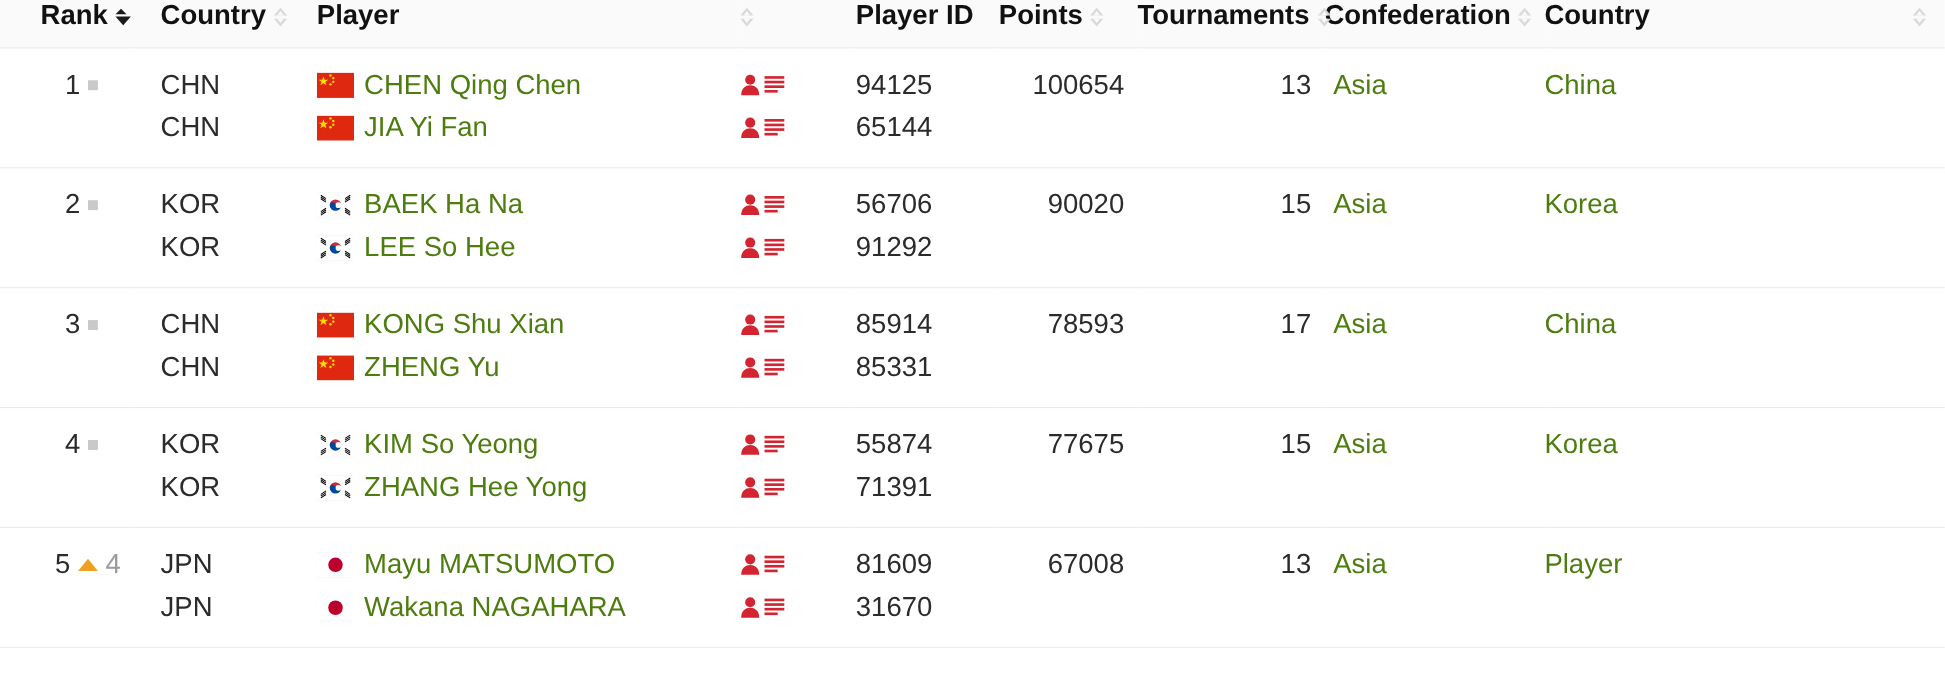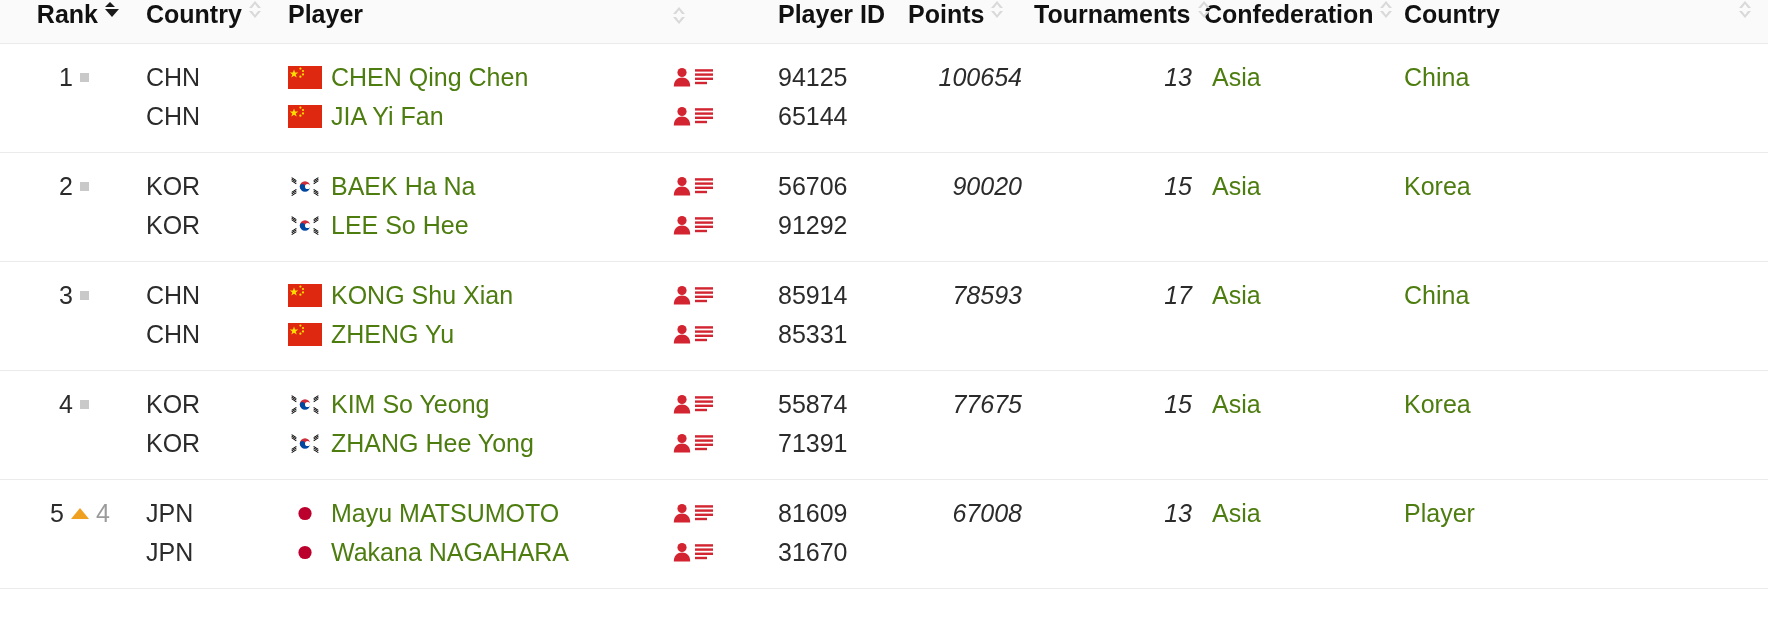--- a/index.html
+++ b/index.html
@@ -30,21 +30,21 @@
     font-weight: bold;
     color: #111111;
     text-align: left;
     padding: 0 0 14px 0;
     vertical-align: bottom;
     white-space: nowrap;
     border-bottom: 1px solid #ebebeb;
   }
   .th-inner {
     display: flex;
-    align-items: flex-start;
+    align-items: flex-end;
     gap: 6px;
   }
   .th-inner.right {
     justify-content: flex-end;
   }
 
   
   .sort-icon {
     display: inline-block;
     width: 14px;
@@ -108,21 +108,21 @@
     border-bottom: 1px solid #ebebeb;
   }
 
   .cell-line {
     height: 39px;
     line-height: 39px;
     display: flex;
     align-items: center;
     white-space: nowrap;
   }
-  .cell-line.right { justify-content: flex-end; font-style: italic; }
+  .cell-line.right { justify-content: flex-end; }
   .pad-top { padding-top: 14px; }
   .pad-bot { padding-bottom: 16px; }
 
   
   .rank-wrap {
     display: flex;
     align-items: center;
     justify-content: flex-end;
     gap: 7px;
   }

